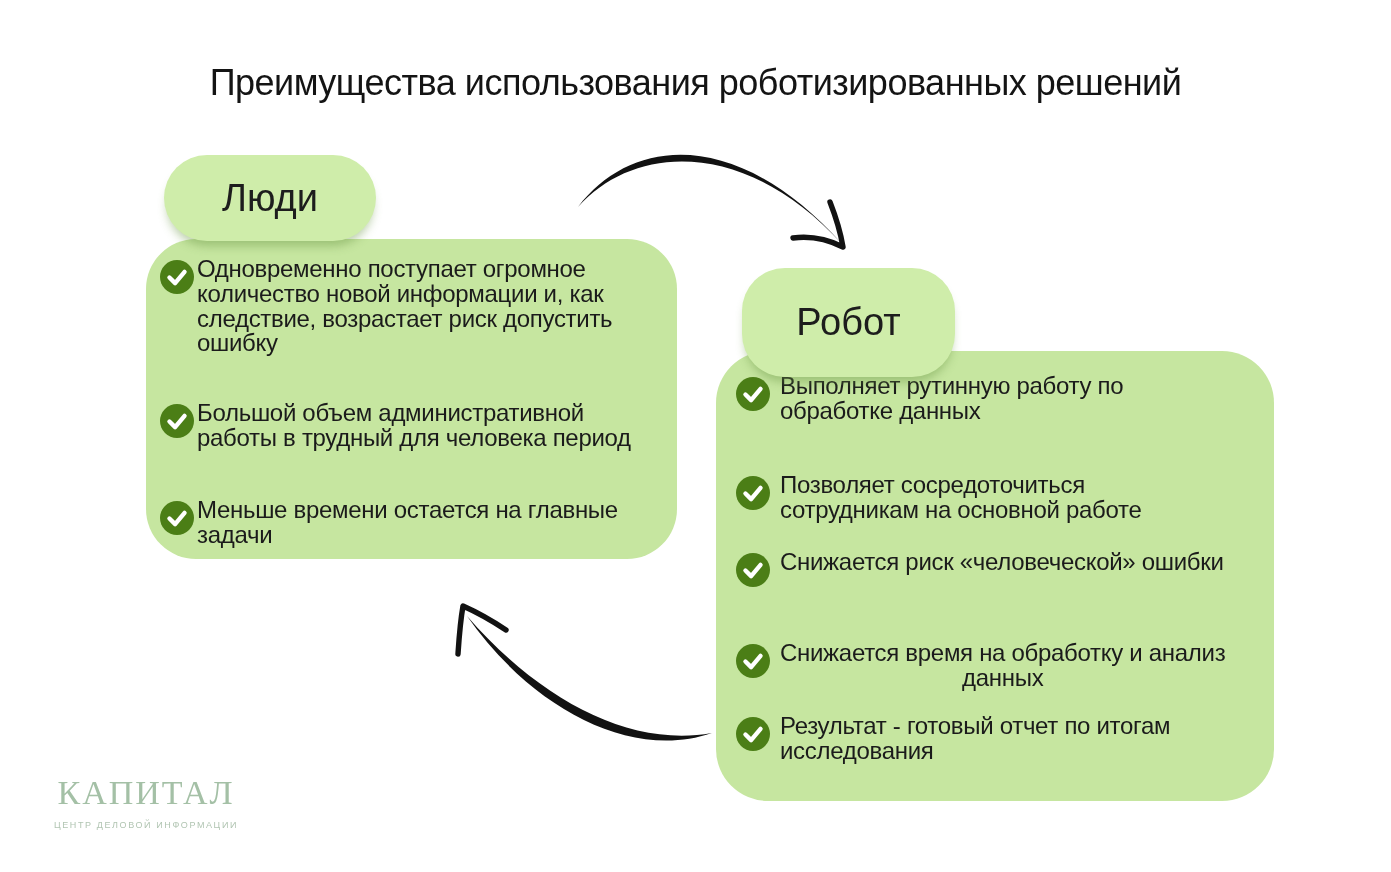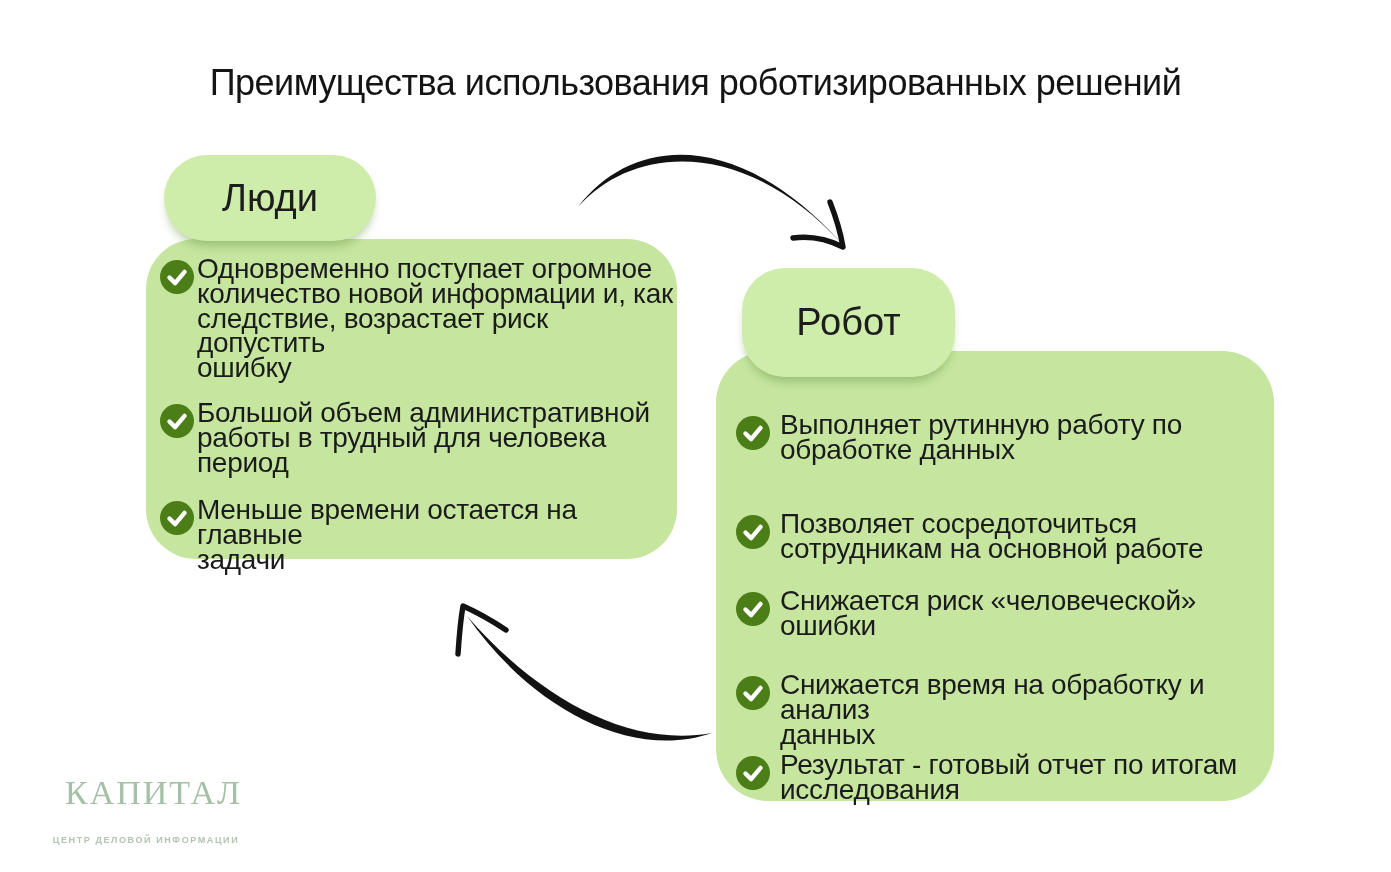--- a/index.html
+++ b/index.html
@@ -23,35 +23,35 @@
   .row{
     position:absolute;display:flex;align-items:flex-start;z-index:2;
   }
   .check{
     flex:0 0 34px;width:34px;height:34px;border-radius:50%;
     background:#4b7e16;margin-top:3px;
     display:flex;align-items:center;justify-content:center;
   }
   .check svg{display:block;}
   .item-text{
-    font-size:28px;line-height:24.8px;color:#1b1b1b;
+    font-size:24px;line-height:24.8px;color:#1b1b1b;
     white-space:pre-line;letter-spacing:-0.3px;
   }
   .people .row{left:14px;}
   .people .check{margin-right:3px;}
-  .robot .row{left:20px;margin-top:39px;}
+  .robot .row{left:20px;}
   .robot .check{margin-right:10px;}
   .arrows{position:absolute;left:0;top:0;z-index:5;pointer-events:none;}
   .logo{position:absolute;left:50px;top:774px;width:192px;text-align:center;z-index:2;}
   .logo-name{
     font-family:"Liberation Serif",serif;font-size:34px;letter-spacing:2px;
-    color:#a4c0a6;font-weight:500;text-align:right;
+    color:#a4c0a6;font-weight:500;
   }
   .logo-tagline{
-    margin-top:23px;font-size:9px;font-weight:bold;letter-spacing:1.6px;
+    margin-top:8px;font-size:9px;font-weight:normal;letter-spacing:1.6px;
     color:#b1c5b2;
   }
 </style>
 </head>
 <body>
 
 <div class="canvas">
 
   <div class="title">Преимущества использования роботизированных решений</div>
 
@@ -116,21 +116,21 @@
 сотрудникам на основной работе</div>
       </div>
       <div class="row" style="top:199px;">
         <span class="check">
           <svg width="34" height="34" viewBox="0 0 36 36">
               <path d="M10 18.5 L16 24.5 L26 12.5" fill="none" stroke="#ffffff" stroke-width="4.6" stroke-linecap="round" stroke-linejoin="round"></path>
             </svg>
         </span>
         <div class="item-text">Снижается риск «человеческой» ошибки</div>
       </div>
-      <div class="row" style="top:283px;">
+      <div class="row" style="top:290px;text-align:center;">
         <span class="check">
           <svg width="34" height="34" viewBox="0 0 36 36">
               <path d="M10 18.5 L16 24.5 L26 12.5" fill="none" stroke="#ffffff" stroke-width="4.6" stroke-linecap="round" stroke-linejoin="round"></path>
             </svg>
         </span>
         <div class="item-text">Снижается время на обработку и анализ
 данных</div>
       </div>
       <div class="row" style="top:363px;">
         <span class="check">

